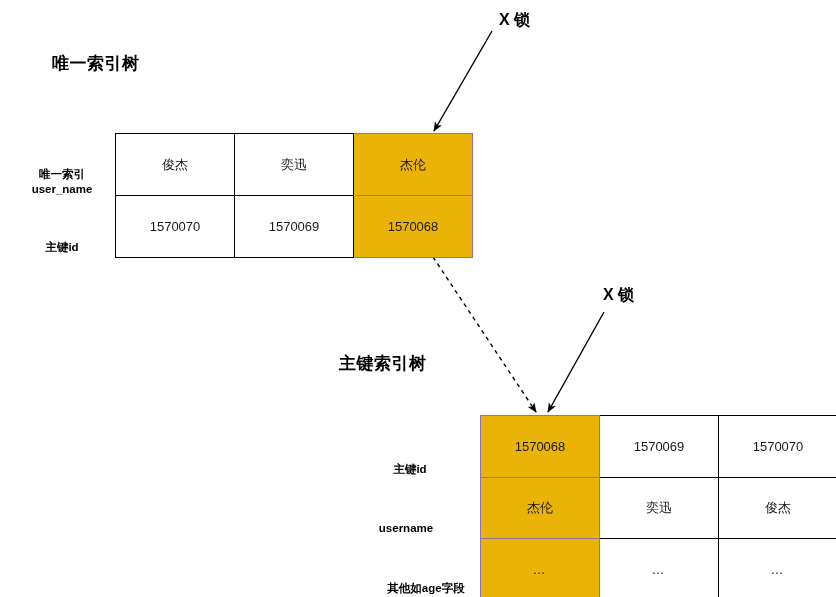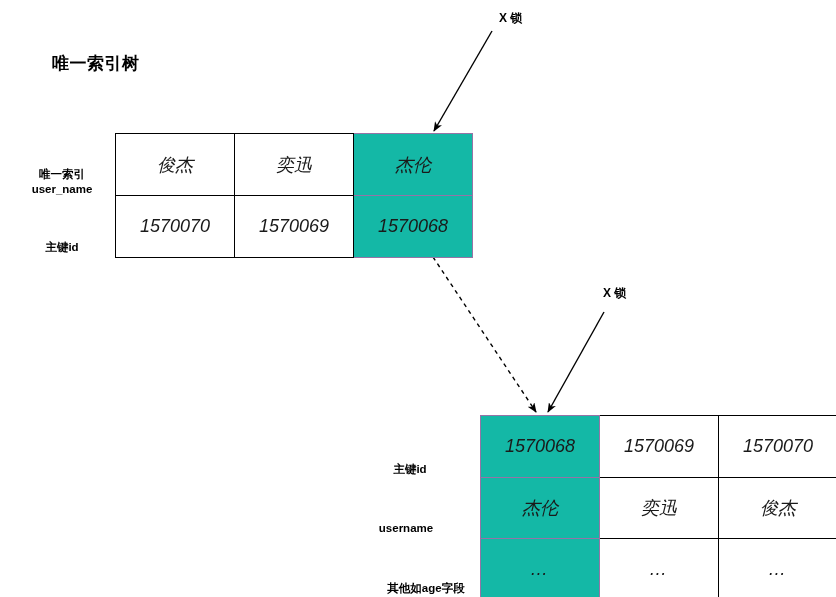--- a/index.html
+++ b/index.html
@@ -38,21 +38,21 @@
     left: 52px;
     top: 52px;
   }
   #title-primary {
     left: 339px;
     top: 352px;
   }
   .lock-label {
     position: absolute;
     font-weight: bold;
-    font-size: 12px;
+    font-size: 16px;
     white-space: nowrap;
     color: #000;
   }
   #lock-label-1 {
     left: 499px;
     top: 10px;
   }
   #lock-label-2 {
     left: 603px;
     top: 285px;
@@ -70,28 +70,27 @@
   
   .grid {
     position: absolute;
     border-collapse: collapse;
     table-layout: fixed;
   }
   .grid td {
     border: 1px solid #000000;
     text-align: center;
     vertical-align: middle;
-    font-size: 18px;
+    font-size: 13px;
     color: #1a1a1a;
     background: #ffffff;
     padding: 0;
-    font-style: italic;
   }
   .grid td.hl {
-    background: #14b8a6;
+    background: #eab308;
     border-color: #9673a6;
   }
   
   #table-unique {
     left: 115px;
     top: 133px;
     width: 356px;
   }
   #table-unique td {
     width: 118px;
@@ -139,20 +138,21 @@
 
     <line x1="492" y1="31" x2="434" y2="131" stroke="#000000" stroke-width="1.4" marker-end="url(#arrowhead)"></line>
 
     <line x1="433" y1="257" x2="536" y2="412" stroke="#000000" stroke-width="1.4" stroke-dasharray="4 4" marker-end="url(#arrowhead-dash)"></line>
 
     <line x1="604" y1="312" x2="548" y2="412" stroke="#000000" stroke-width="1.4" marker-end="url(#arrowhead)"></line>
   </svg>
 
   <div class="section-title" id="title-unique">唯一索引树</div>
 
+  <div class="section-title" id="title-primary">主键索引树</div>
 
   <div class="lock-label" id="lock-label-1">X 锁</div>
 
   <div class="lock-label" id="lock-label-2">X 锁</div>
 
   <div class="row-label" id="lbl-u-0">
     <div>唯一索引</div>
     <div>user_name</div>
   </div>
   <div class="row-label" id="lbl-u-1">

